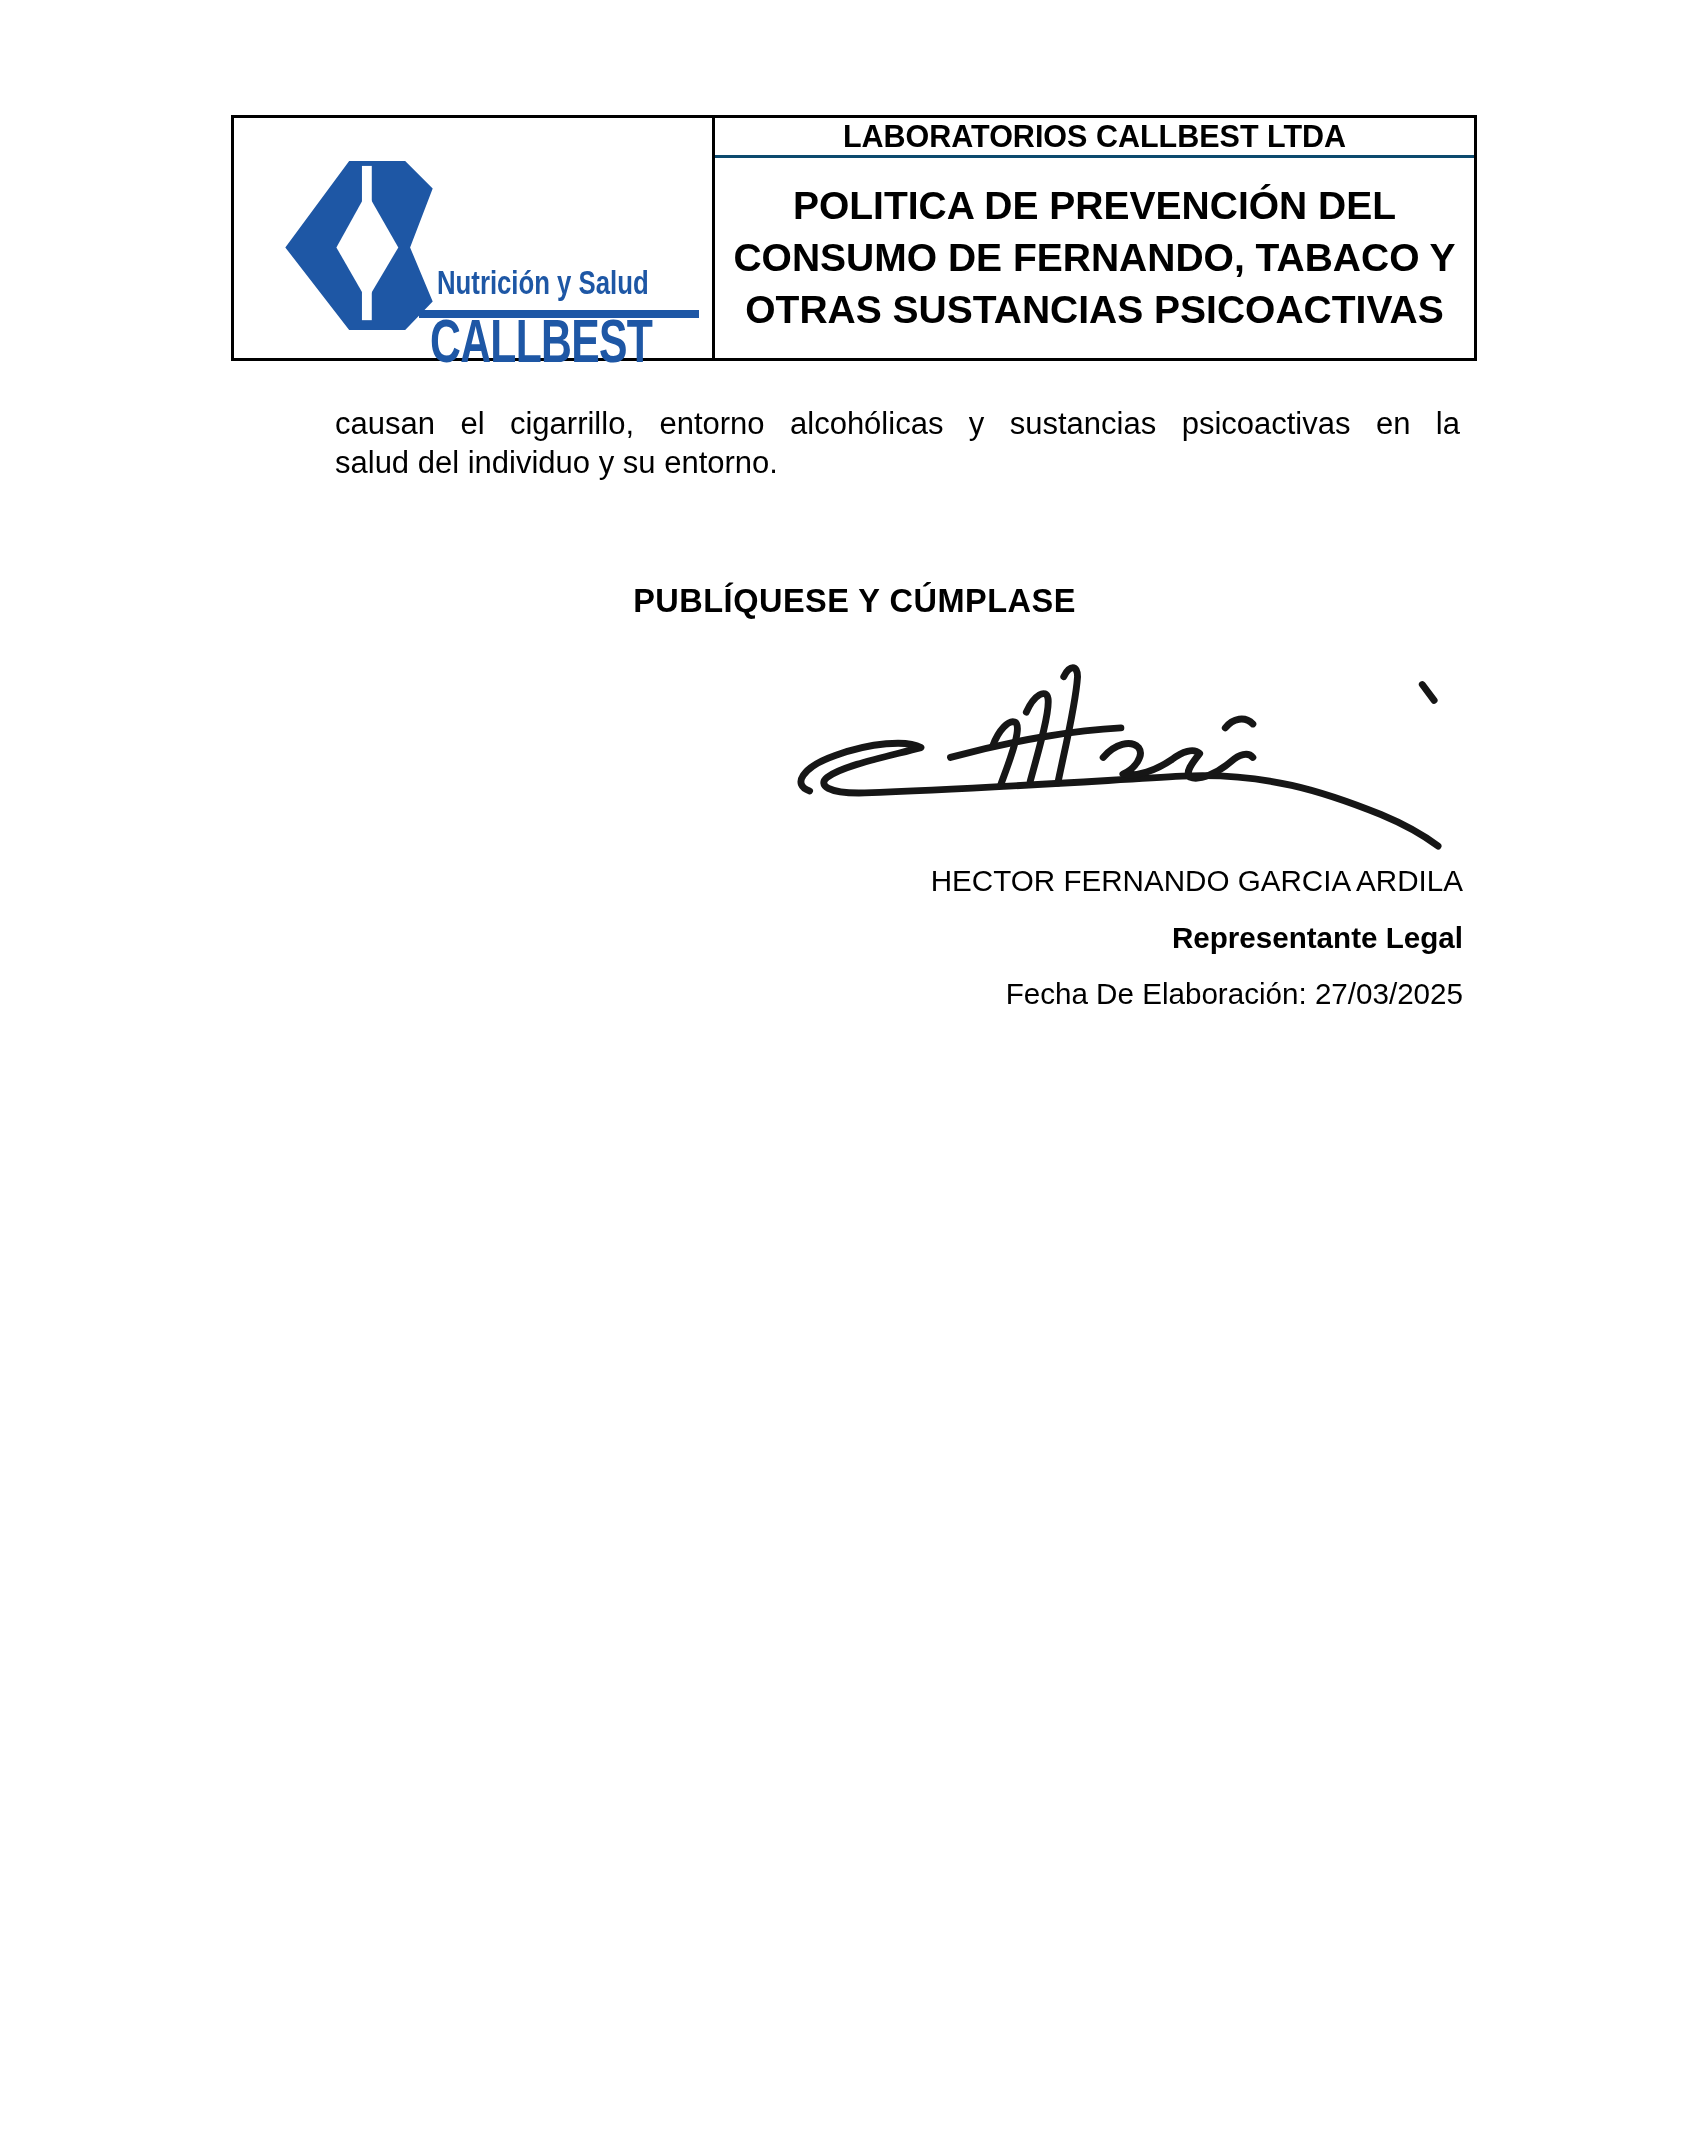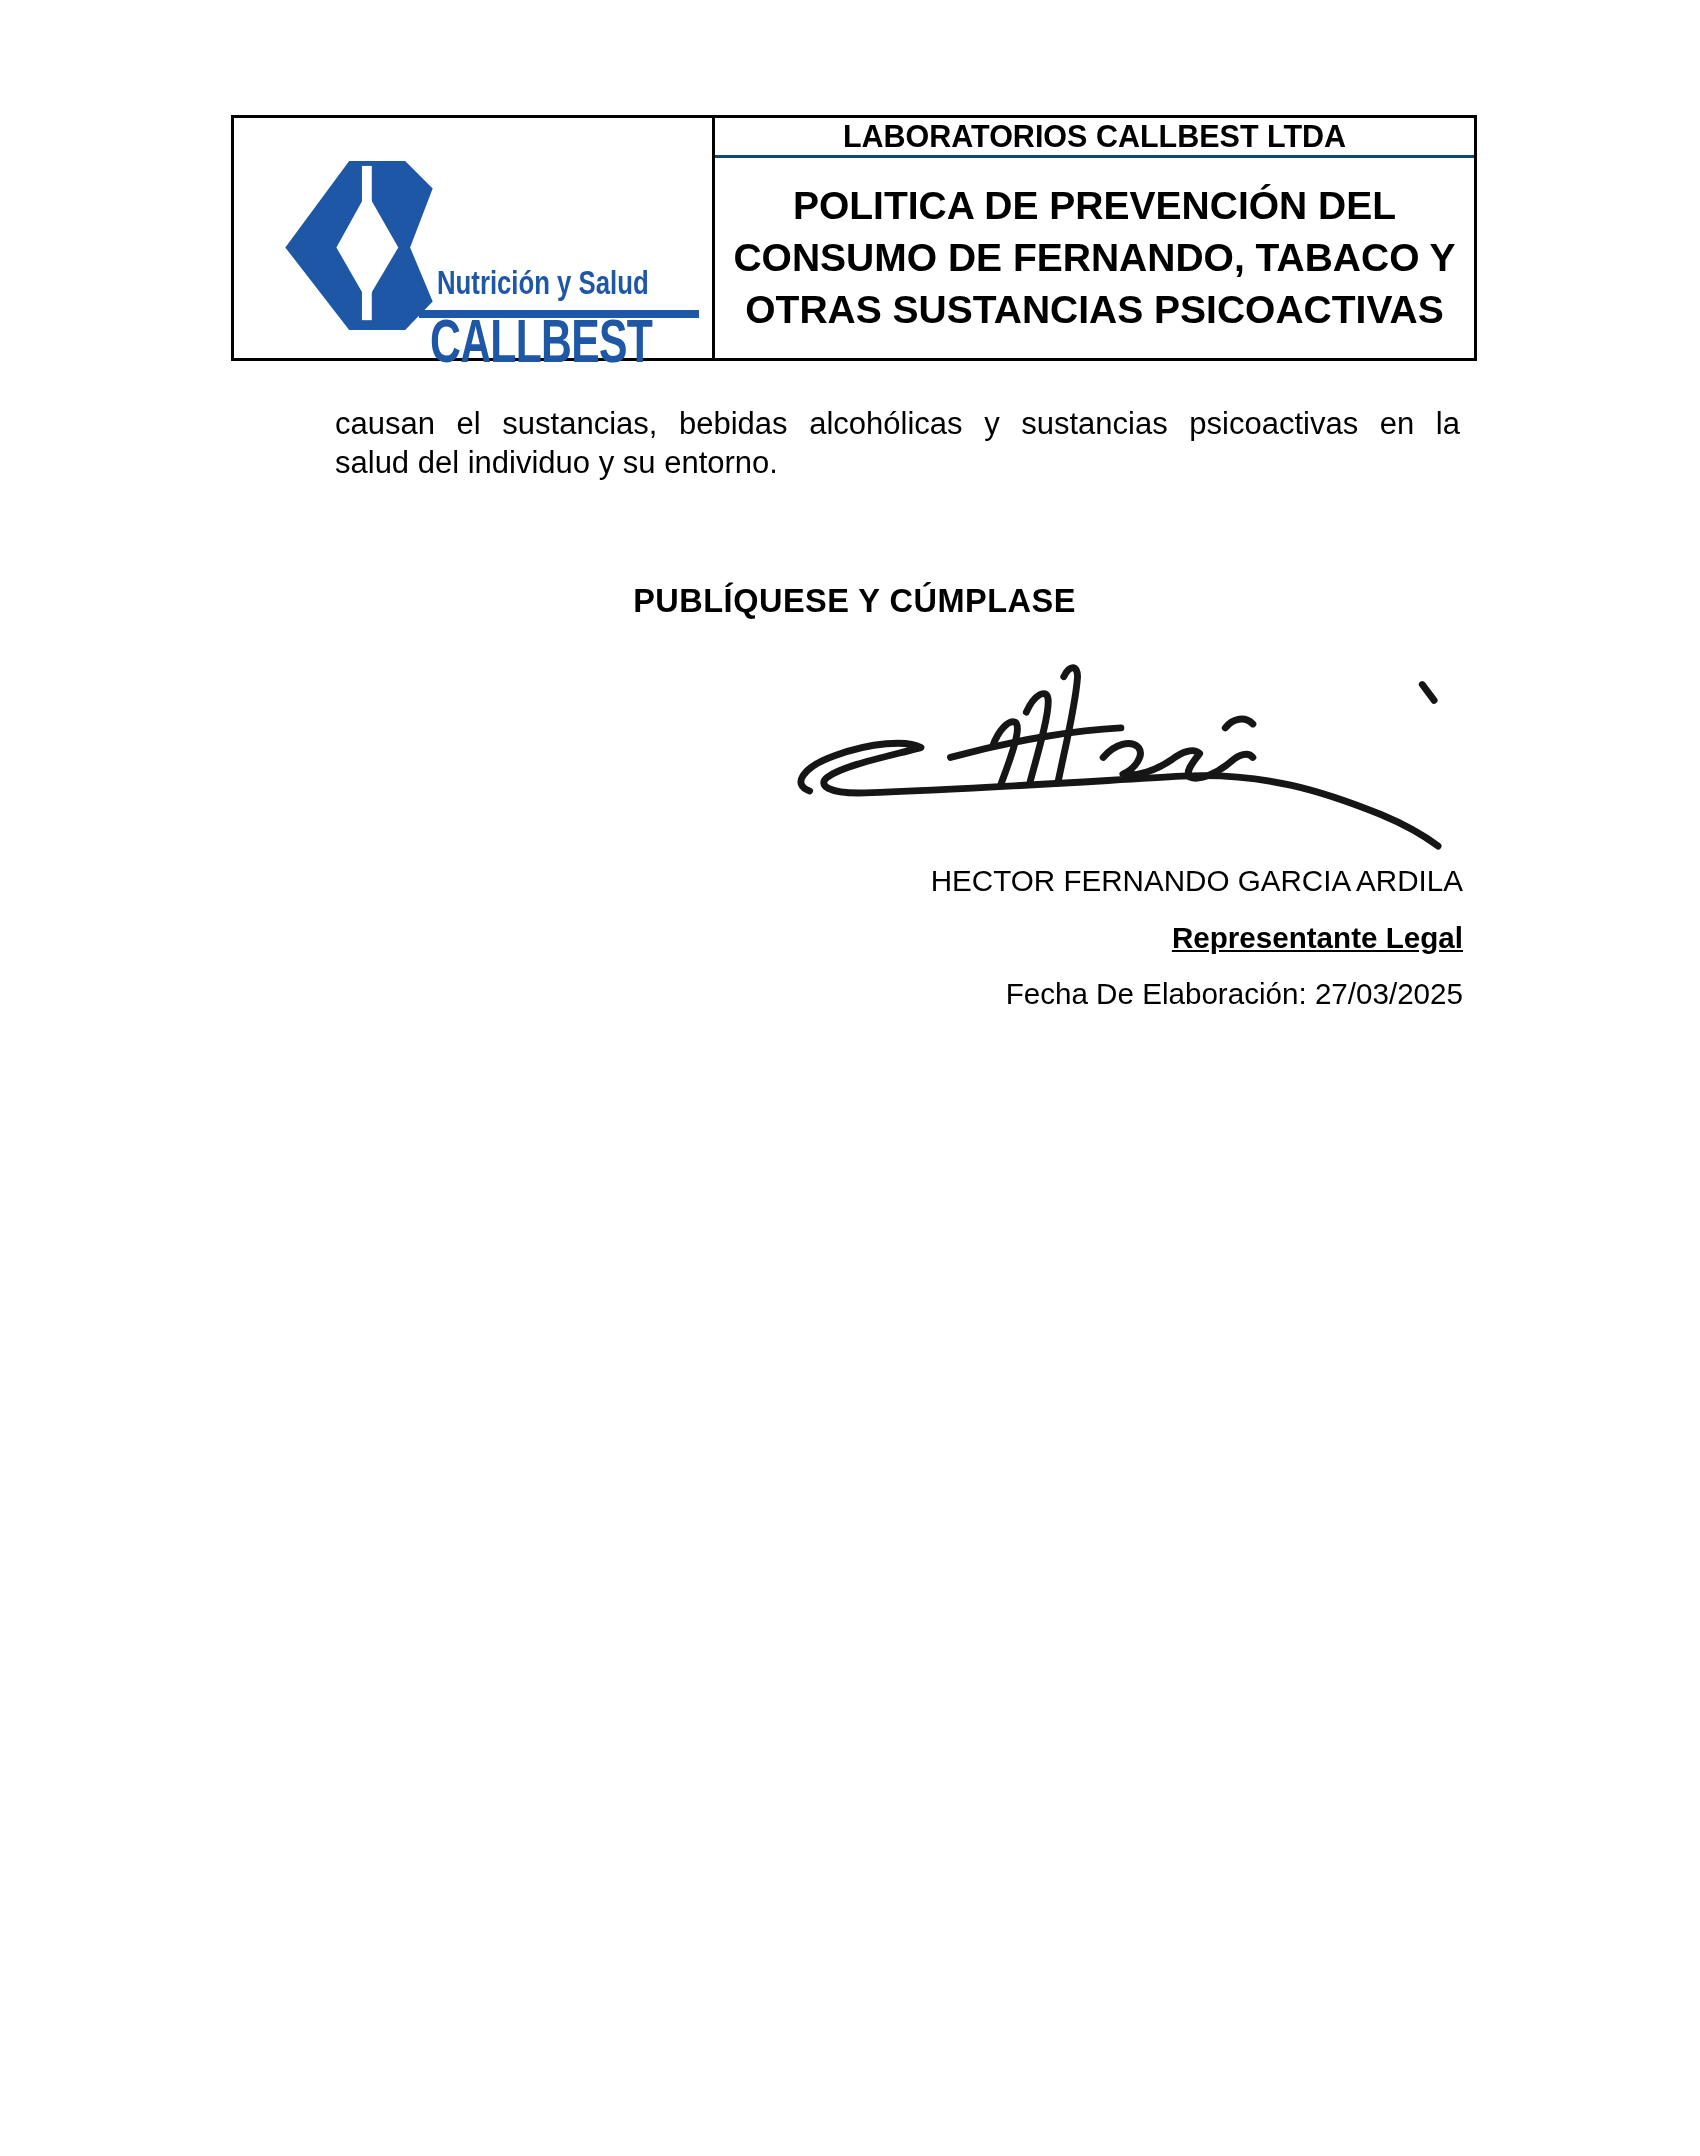--- a/index.html
+++ b/index.html
@@ -139,21 +139,21 @@
   .signatory-block {
     position: absolute;
     right: 237px;
     top: 851px;
     text-align: right;
     font-size: 29.6px;
     line-height: 35px;
     margin-top: 12px;
   }
   .signatory-block .sig-line { margin: 0 0 21.7px 0; white-space: nowrap; }
-  .role-line { font-weight: bold; text-decoration: underline; }
+  .role-line { font-weight: bold; }
 </style>
 </head>
 <body>
 
 <div class="page">
 
   <div class="header-table">
 
     <div class="logo-cell">
       <svg class="emblem" viewBox="0 0 150 172" aria-hidden="true">
@@ -173,21 +173,21 @@
       <div class="doc-title-row">
         <span>POLITICA DE PREVENCIÓN DEL</span>
         <span>CONSUMO DE FERNANDO, TABACO Y</span>
         <span>OTRAS SUSTANCIAS PSICOACTIVAS</span>
       </div>
     </div>
 
   </div>
 
   <div class="body-paragraph">
-    <div class="justified-line">causan el sustancias, bebidas alcohólicas y sustancias psicoactivas en la</div>
+    <div class="justified-line">causan el cigarrillo, entorno alcohólicas y sustancias psicoactivas en la</div>
     <div class="plain-line">salud del individuo y su entorno.</div>
   </div>
 
   <div class="decree-heading">PUBLÍQUESE Y CÚMPLASE</div>
 
   <svg class="signature-svg" viewBox="0 0 700 200" aria-hidden="true">
     <g fill="none" stroke="#161616" stroke-width="7" stroke-linecap="round" stroke-linejoin="round">
       <path d="M42,138 C24,132 34,114 68,102 C104,89 141,86 155,94 C121,103 76,112 60,124 C50,132 60,141 98,140 C210,136 330,128 420,123 C505,119 565,139 622,162 C646,172 664,182 680,194"></path>
       <path d="M185,104 C250,86 315,76 358,74"></path>
       <path d="M228,92 C234,76 244,66 250,68 C256,70 252,86 246,104 C242,116 238,126 236,132"></path>

